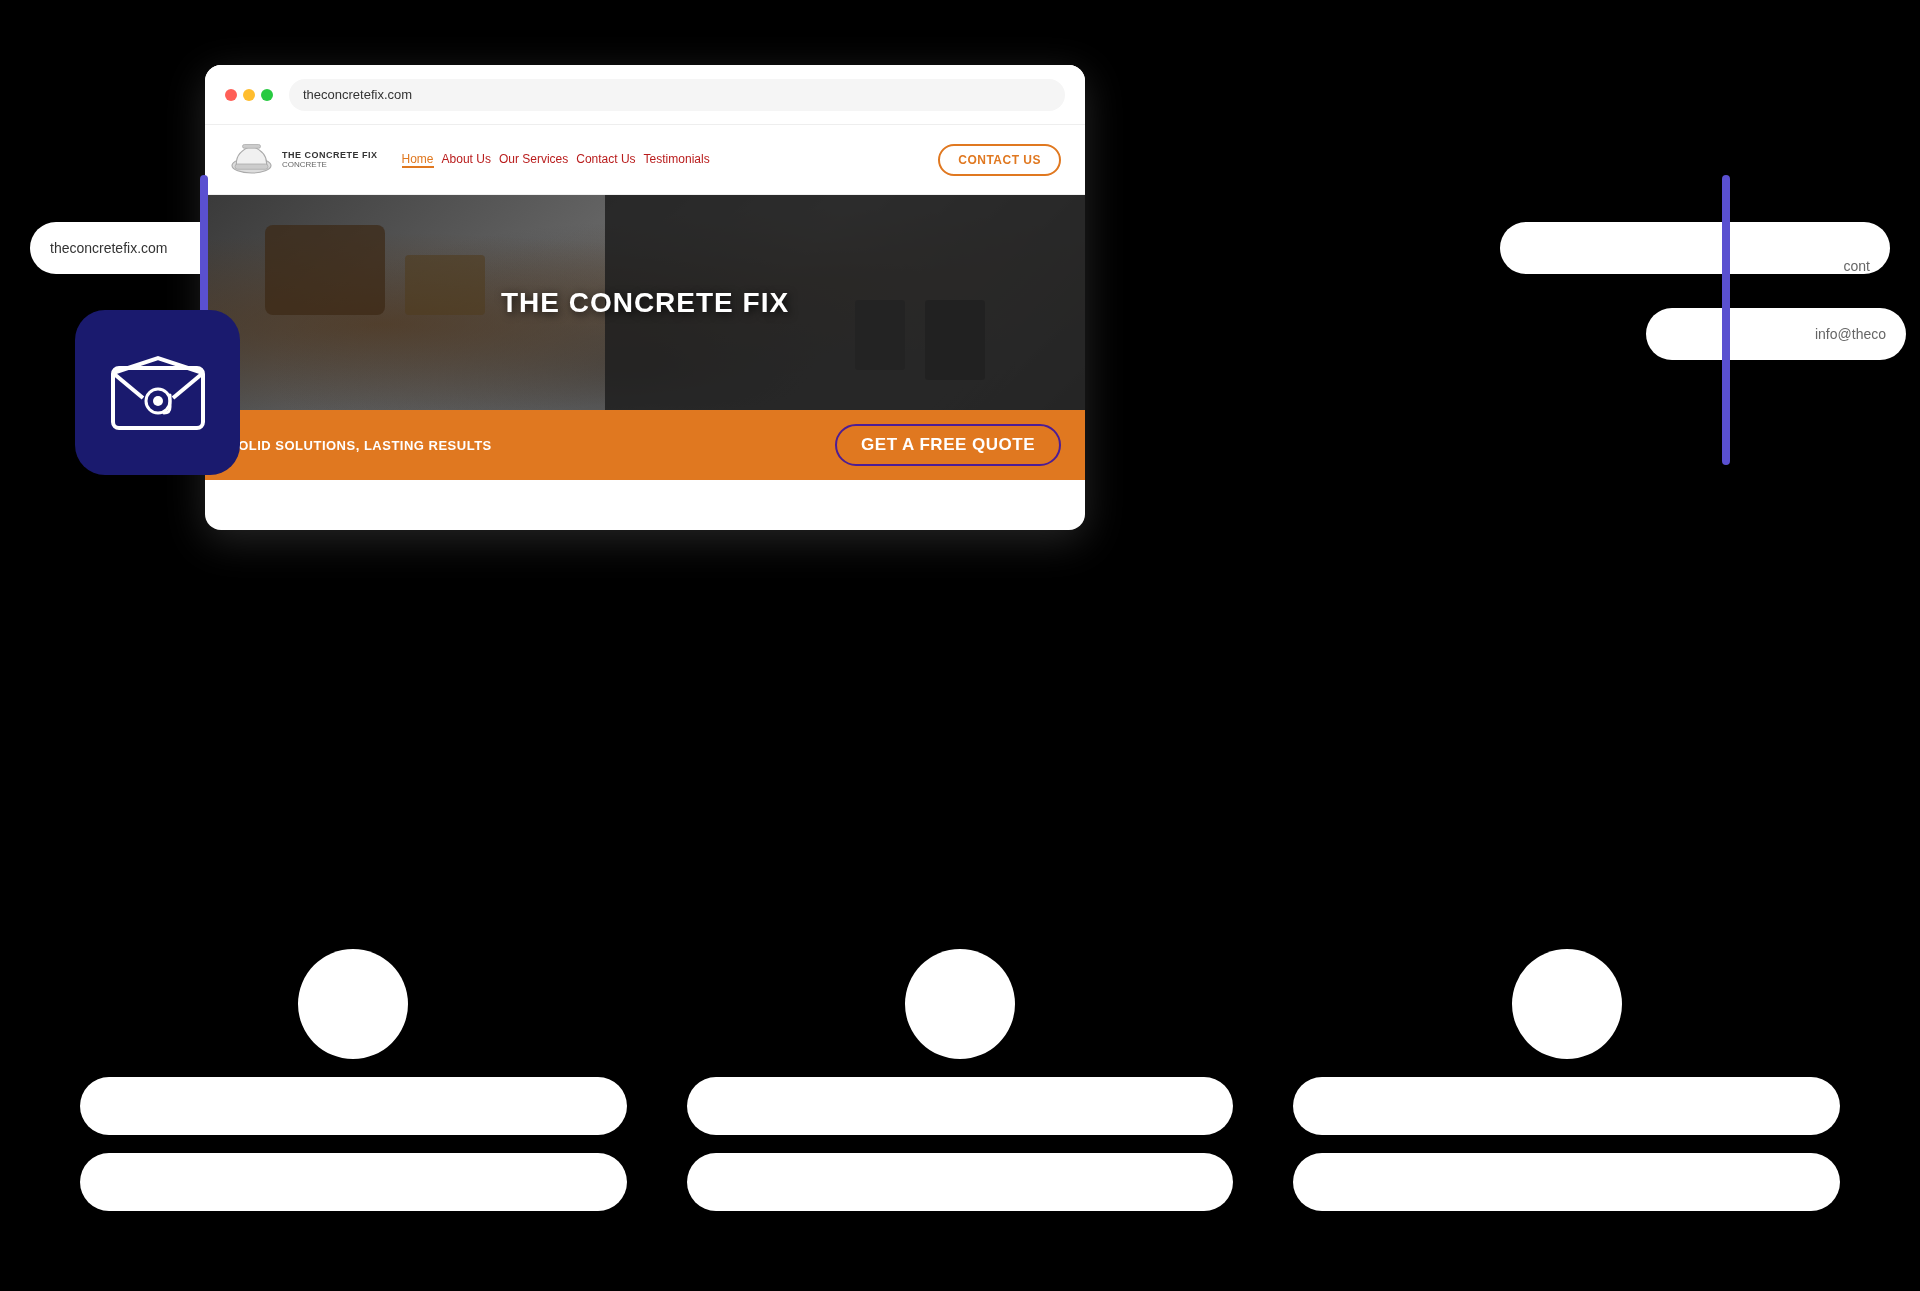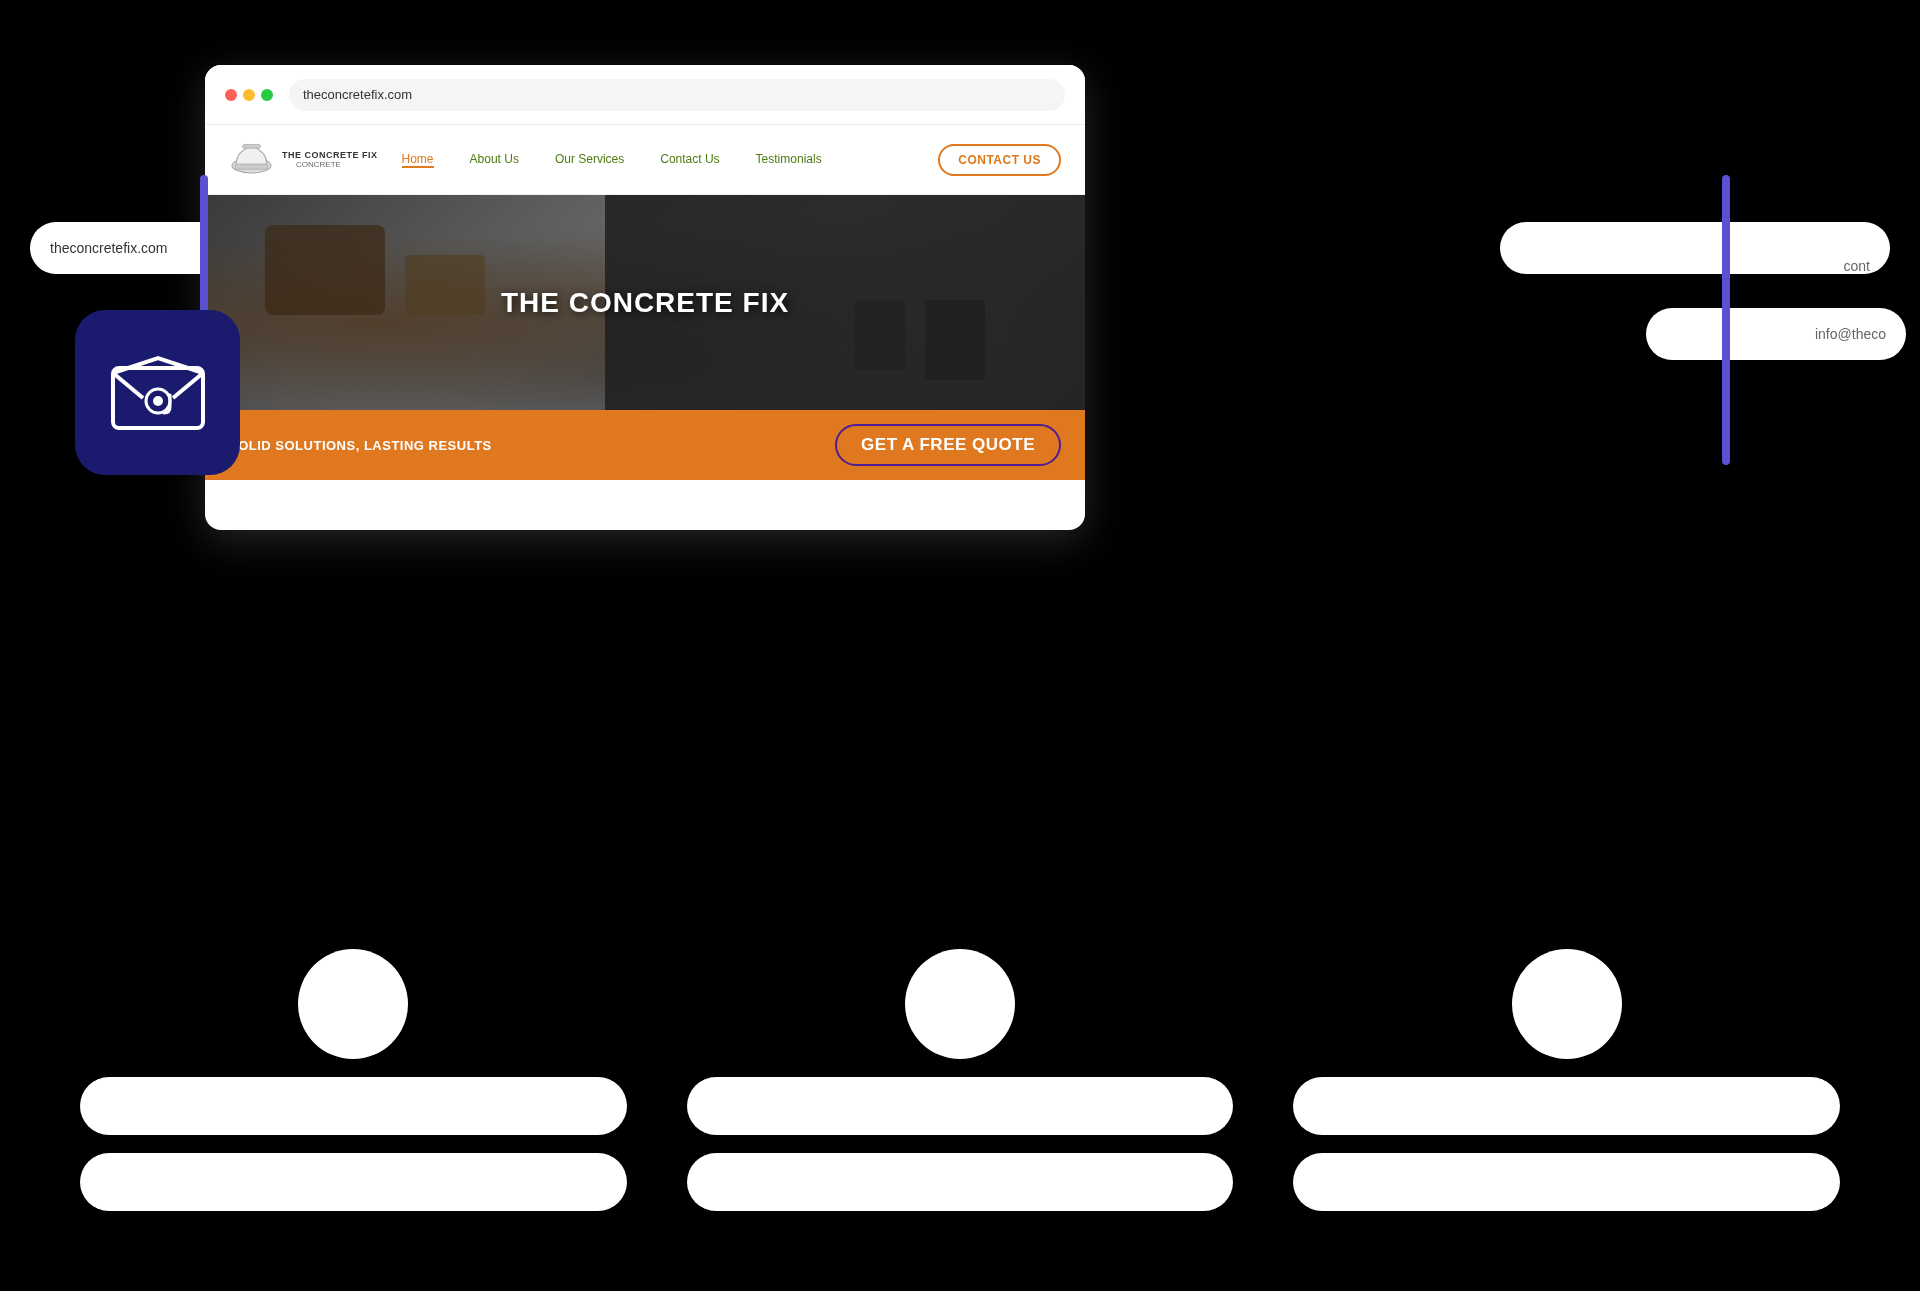--- a/index.html
+++ b/index.html
@@ -140,27 +140,27 @@
 
     .website-logo {
       display: flex;
       align-items: center;
       gap: 8px;
       margin-right: 24px;
     }
 
     .website-nav-links {
       display: flex;
-      gap: 36px;
+      gap: 8px;
       flex: 1;
     }
 
     .nav-link {
       font-size: 12px;
-      color: #4d7c0f;
+      color: #b91c1c;
       text-decoration: none;
       cursor: pointer;
     }
 
     .nav-link.active {
       color: #e07820;
       border-bottom: 2px solid #e07820;
     }
 
     .contact-us-btn {
@@ -371,21 +371,21 @@
       <div class="website-logo">
 
         <svg width="45" height="45" viewBox="0 0 60 60">
           <ellipse cx="30" cy="38" rx="26" ry="10" fill="#ddd" stroke="#aaa" stroke-width="1.5"></ellipse>
           <path d="M10 38 Q8 20 30 12 Q52 20 50 38 Z" fill="#f0f0f0" stroke="#aaa" stroke-width="1.5"></path>
           <rect x="18" y="10" width="24" height="5" rx="2.5" fill="#ccc" stroke="#aaa" stroke-width="1"></rect>
           <rect x="8" y="36" width="44" height="7" rx="3.5" fill="#ccc" stroke="#aaa" stroke-width="1"></rect>
         </svg>
         <div>
           <div style="font-size:9px;font-weight:900;color:#333;text-transform:uppercase;letter-spacing:0.5px;">THE CONCRETE FIX</div>
-          <div style="font-size:8px;color:#666;text-transform:uppercase;margin-left:14px;">CONCRETE</div>
+          <div style="font-size:8px;color:#666;text-transform:uppercase;">CONCRETE</div>
         </div>
       </div>
 
       <div class="website-nav-links">
         <a class="nav-link active">Home</a>
         <a class="nav-link">About Us</a>
         <a class="nav-link">Our Services</a>
         <a class="nav-link">Contact Us</a>
         <a class="nav-link">Testimonials</a>
       </div>

